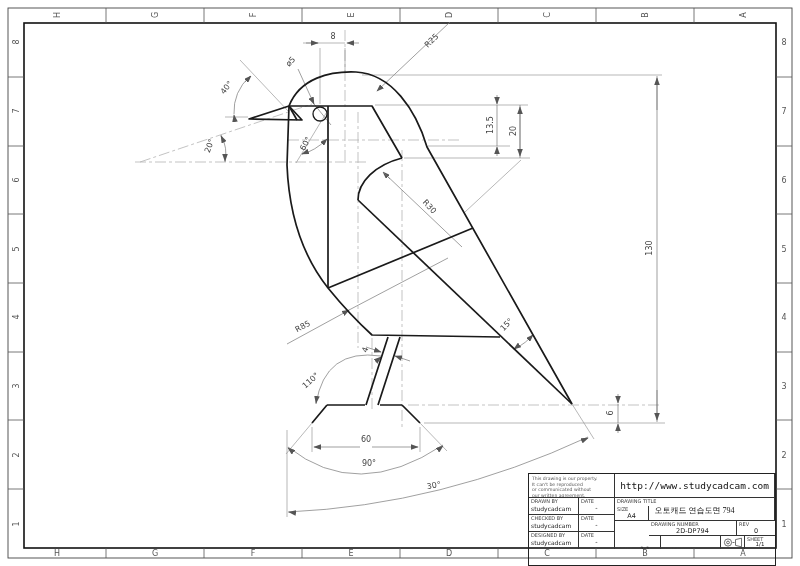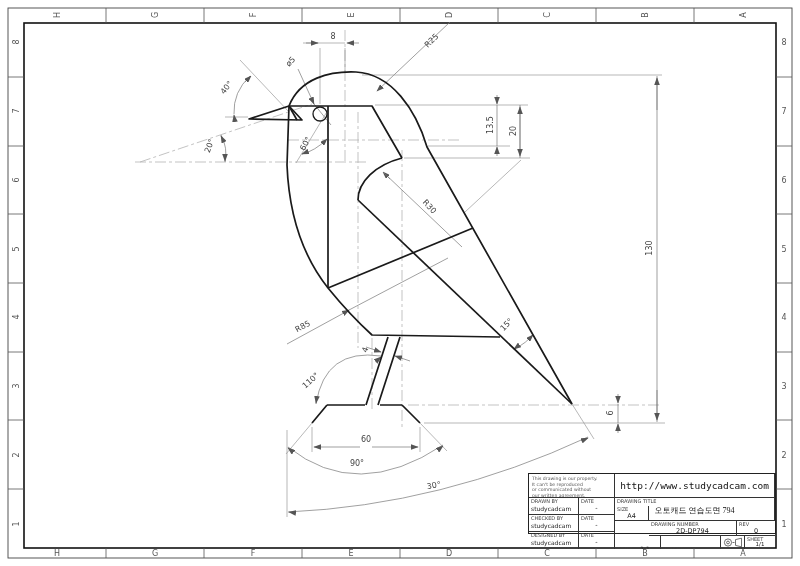--- a/index.html
+++ b/index.html
@@ -4,21 +4,21 @@
 <style>
   html,body{margin:0;padding:0;background:#e8e8e8;}
   #sheet{position:relative;width:800px;height:566px;background:#ffffff;overflow:hidden;
          font-family:"DejaVu Sans","Liberation Sans",sans-serif;}
   svg{position:absolute;left:0;top:0;}
   .zone{position:absolute;font-size:8px;color:#555;transform:translate(-50%,-50%);}
   .zone.rot{transform:translate(-50%,-50%) rotate(-90deg);}
   .dim{position:absolute;font-size:8px;color:#444;white-space:nowrap;
        transform:translate(-50%,-50%);line-height:1;}
   
-  #tb{position:absolute;left:528px;top:473px;width:248px;height:61px;border:1.4px solid #222;
+  #tb{position:absolute;left:528px;top:473px;width:248px;height:93px;border:1.4px solid #222;
       box-sizing:border-box;color:#333;}
   .cell{position:absolute;box-sizing:border-box;border-right:0.8px solid #333;border-bottom:0.8px solid #333;
         overflow:hidden;}
   .lbl{font-size:5px;color:#444;padding:1px 0 0 2px;line-height:1.1;}
   .val{font-size:6.5px;color:#222;padding:0 0 0 2px;line-height:1.2;}
   .ctr{text-align:center;padding:0;}
   .notes{font-size:4.6px;color:#555;line-height:1.25;padding:2px 0 0 3px;}
   .url{font-family:"DejaVu Sans Mono","Liberation Mono",monospace;font-size:9.5px;color:#111;
        text-align:center;line-height:23px;}
   .ttl{font-size:8px;text-align:center;color:#111;font-family:Liberation Serif, serif;}
@@ -183,21 +183,21 @@
 <div class="dim" style="left:306px;top:144px;transform:translate(-50%,-50%) rotate(-60deg)">60°</div>
 <div class="dim" style="left:491px;top:125px;transform:translate(-50%,-50%) rotate(-90deg)">13.5</div>
 <div class="dim" style="left:514px;top:131px;transform:translate(-50%,-50%) rotate(-90deg)">20</div>
 <div class="dim" style="left:650px;top:248px;transform:translate(-50%,-50%) rotate(-90deg)">130</div>
 <div class="dim" style="left:429px;top:207px;transform:translate(-50%,-50%) rotate(47deg)">R30</div>
 <div class="dim" style="left:303px;top:327px;transform:translate(-50%,-50%) rotate(-29deg)">R85</div>
 <div class="dim" style="left:507px;top:325px;transform:translate(-50%,-50%) rotate(-45deg)">15°</div>
 <div class="dim" style="left:366px;top:350px;transform:translate(-50%,-50%) rotate(-72deg)">4</div>
 <div class="dim" style="left:311px;top:381px;transform:translate(-50%,-50%) rotate(-42deg)">110°</div>
 <div class="dim" style="left:366px;top:440px">60</div>
-<div class="dim" style="left:357px;top:464px">90°</div>
+<div class="dim" style="left:369px;top:464px">90°</div>
 <div class="dim" style="left:434px;top:486px;transform:translate(-50%,-50%) rotate(-10deg)">30°</div>
 <div class="dim" style="left:611px;top:413px;transform:translate(-50%,-50%) rotate(-90deg)">6</div>
 
 <div id="tb">
 
   <div class="cell" style="left:0;top:0;width:86px;height:24px">
     <div class="notes">
       <div>This drawing is our property.</div>
       <div>It can't be reproduced</div>
       <div>or communicated without</div>

